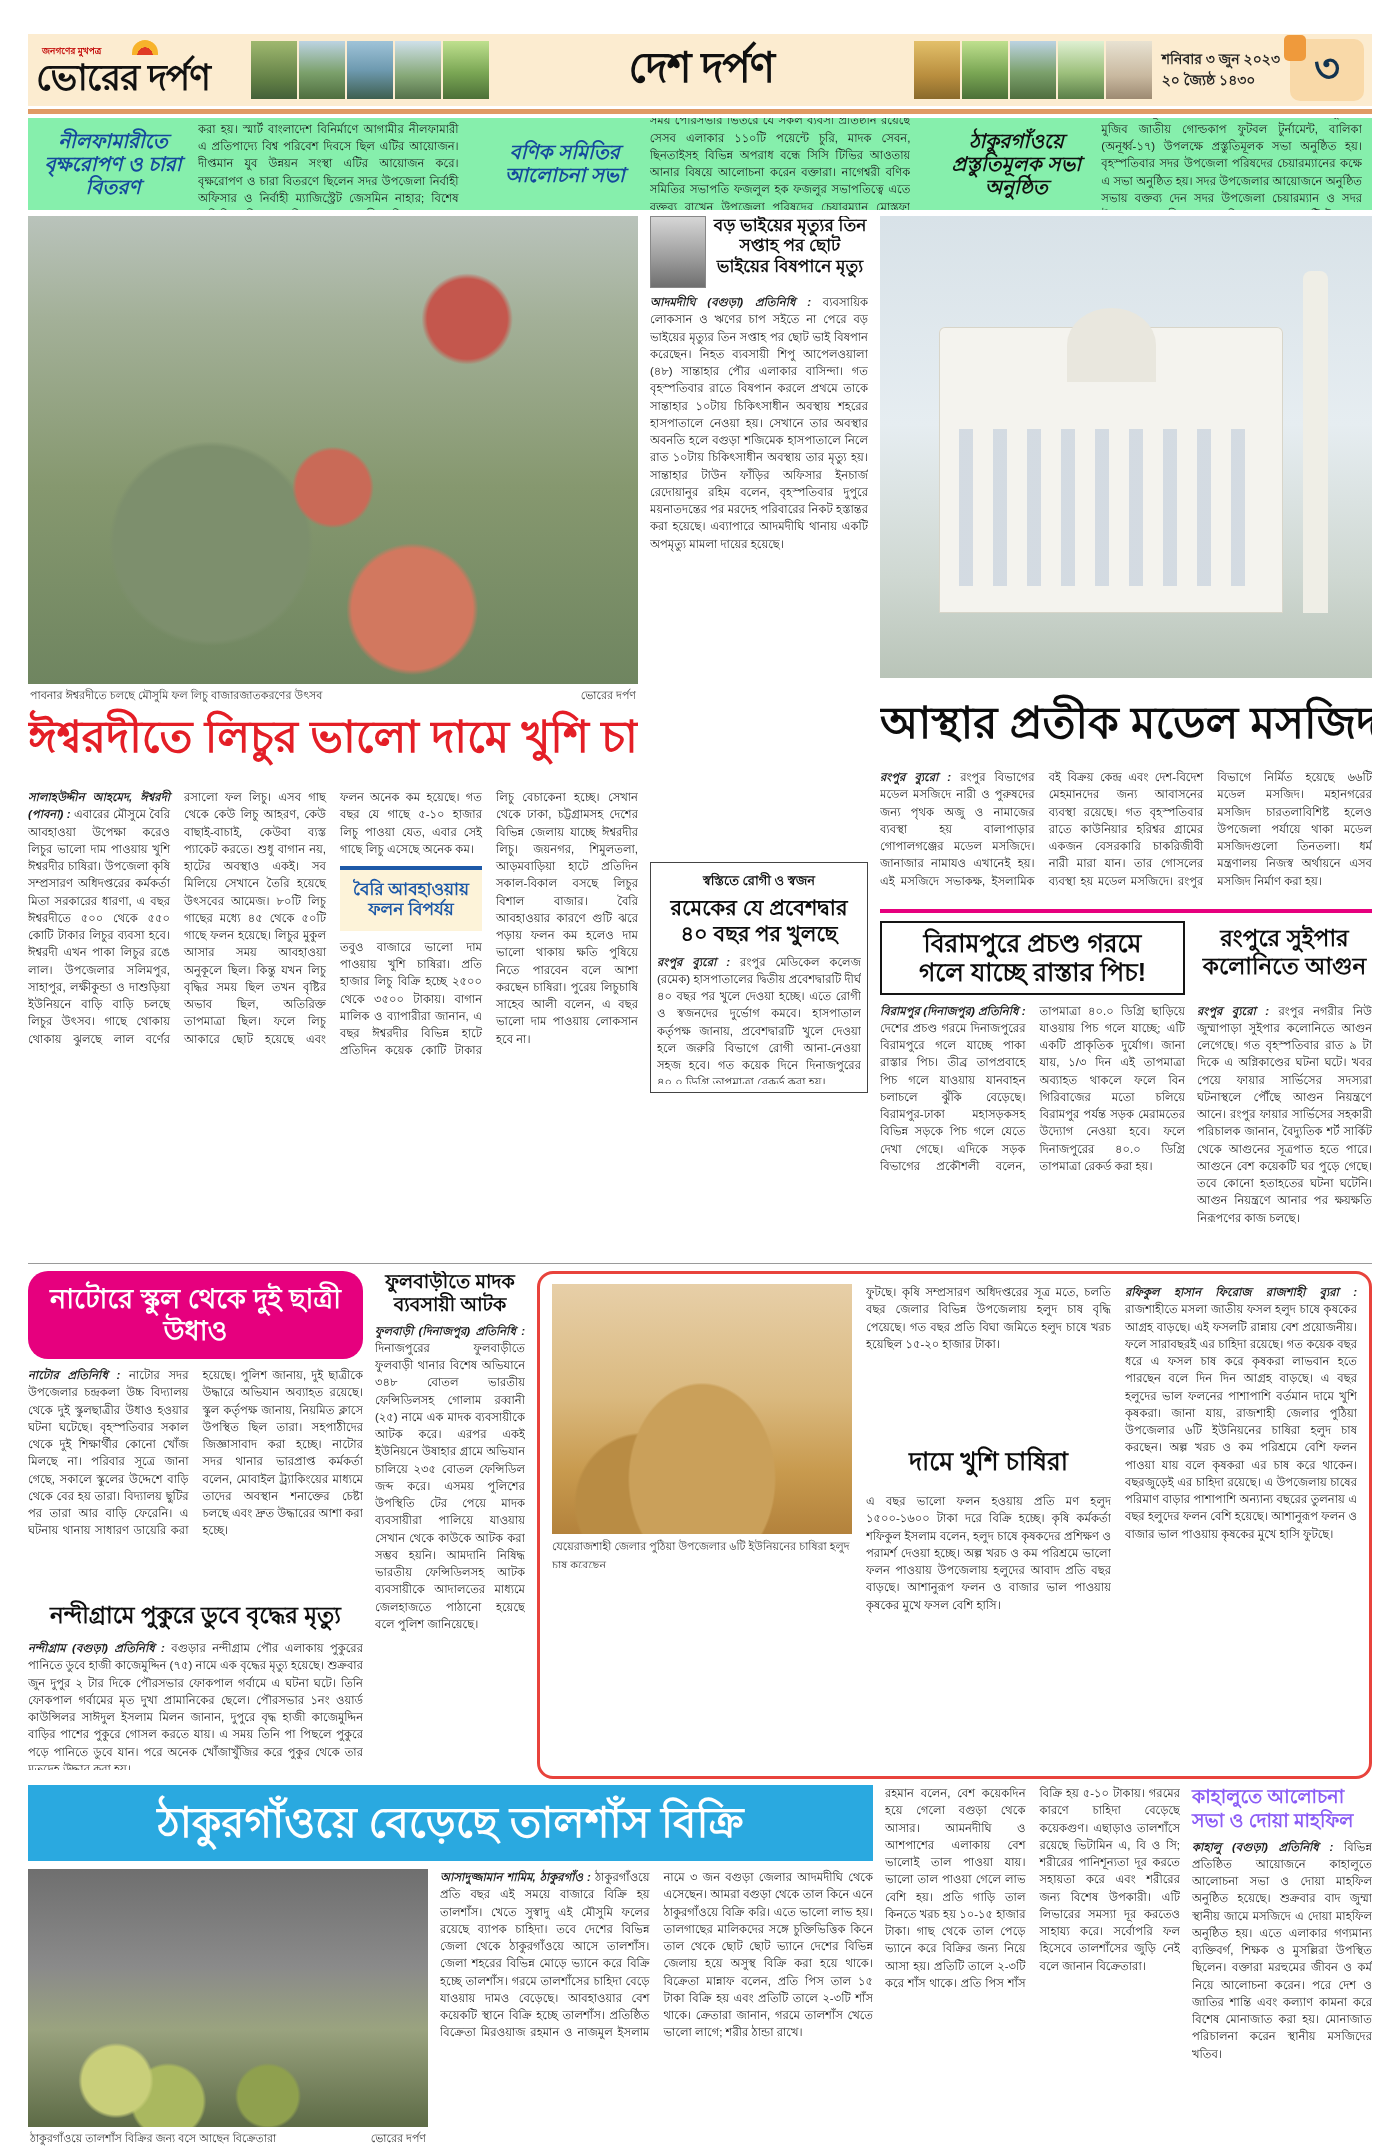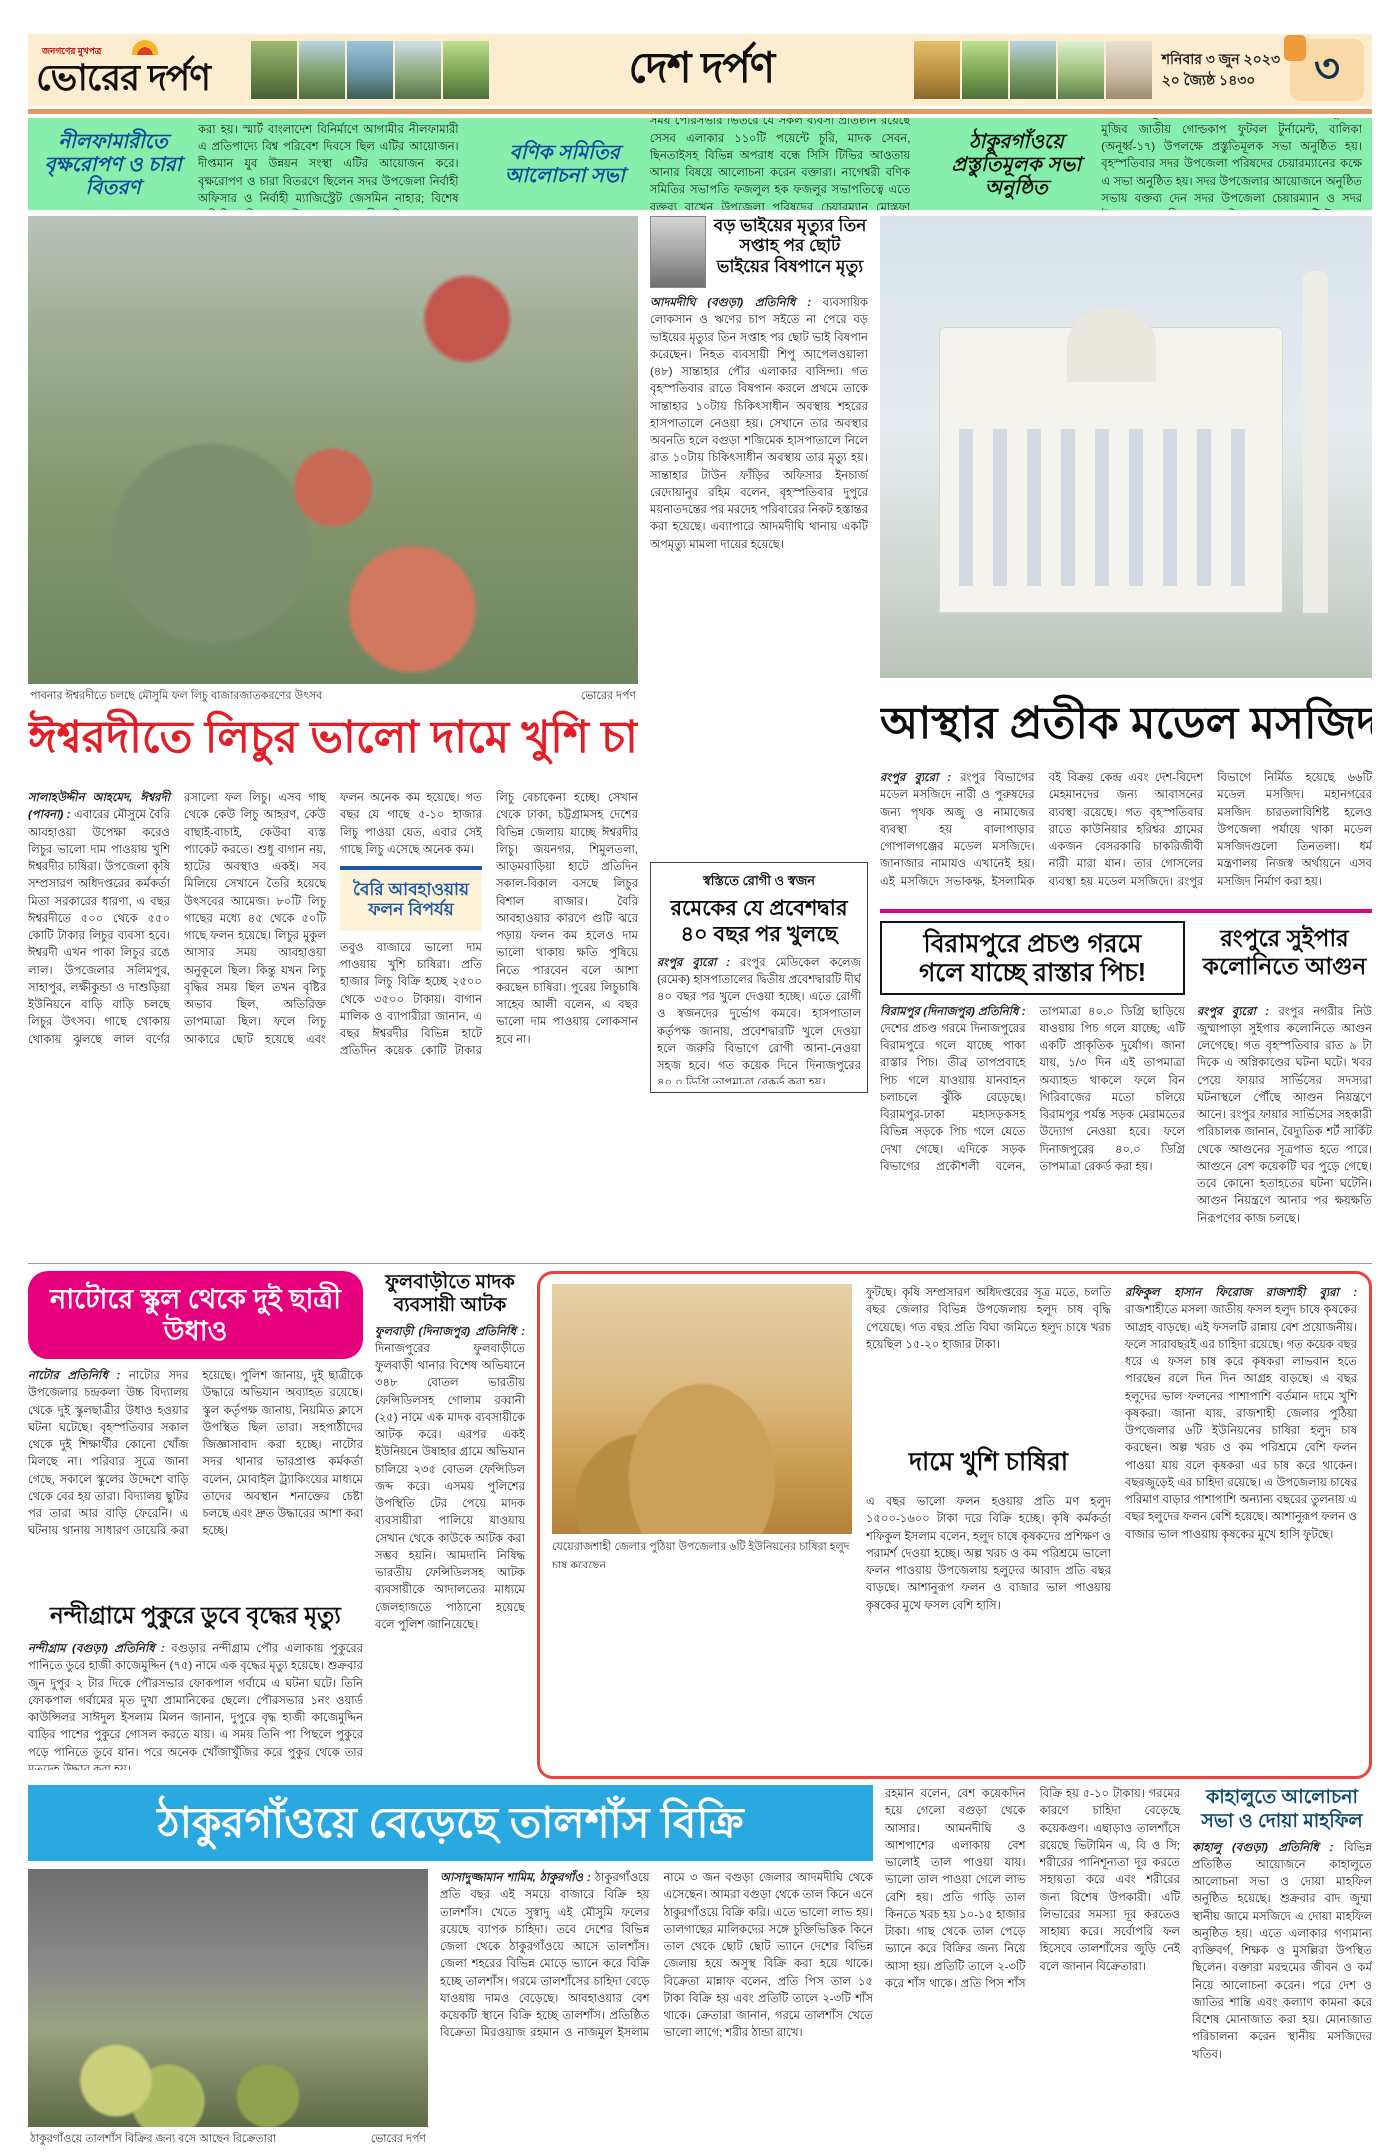--- a/index.html
+++ b/index.html
@@ -130,21 +130,21 @@
   .photo-talshash { height:258px;
       background:
         radial-gradient(circle at 22% 82%, #c9cf7a 0 9%, transparent 10%),
         radial-gradient(circle at 35% 90%, #aab85f 0 10%, transparent 11%),
         radial-gradient(circle at 60% 88%, #8fa04e 0 9%, transparent 10%),
         linear-gradient(180deg,#6f6f6f 0%,#8a8a8a 38%,#9aa37f 62%,#5d6b46 100%); }
   .talshash-body { flex:1; column-count:2; column-gap:14px; height:300px; }
   .bottom-right { flex:1; display:flex; gap:12px; overflow:hidden; }
   .talshash-cont { flex:1; column-count:2; column-gap:14px; height:384px; }
   .kahalu-col { flex:0 0 180px; }
-  .kahalu-head { font-size:19px; font-weight:800; text-align:center; line-height:1.25; color:#0c4a6e; }
+  .kahalu-head { font-size:19px; font-weight:800; line-height:1.25; color:#8b5cf6; }
   .kahalu-body { height:300px; margin-top:6px; }
 
   .byline { font-weight:bold; font-style:italic; }
 </style>
 </head>
 <body>
 
 <div class="page">
 
   <header class="masthead">

